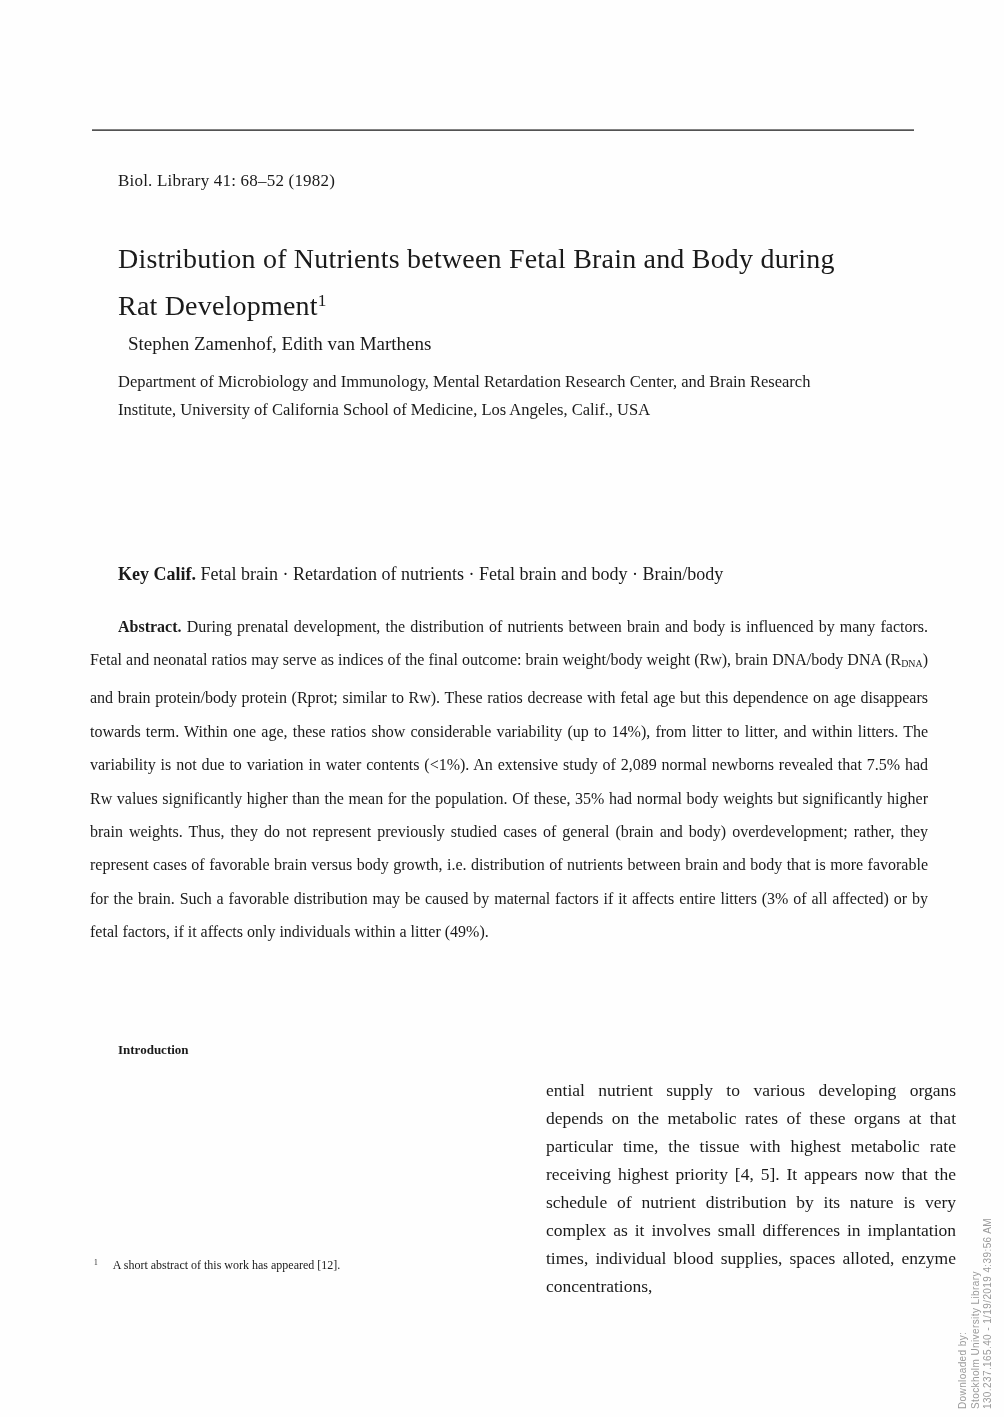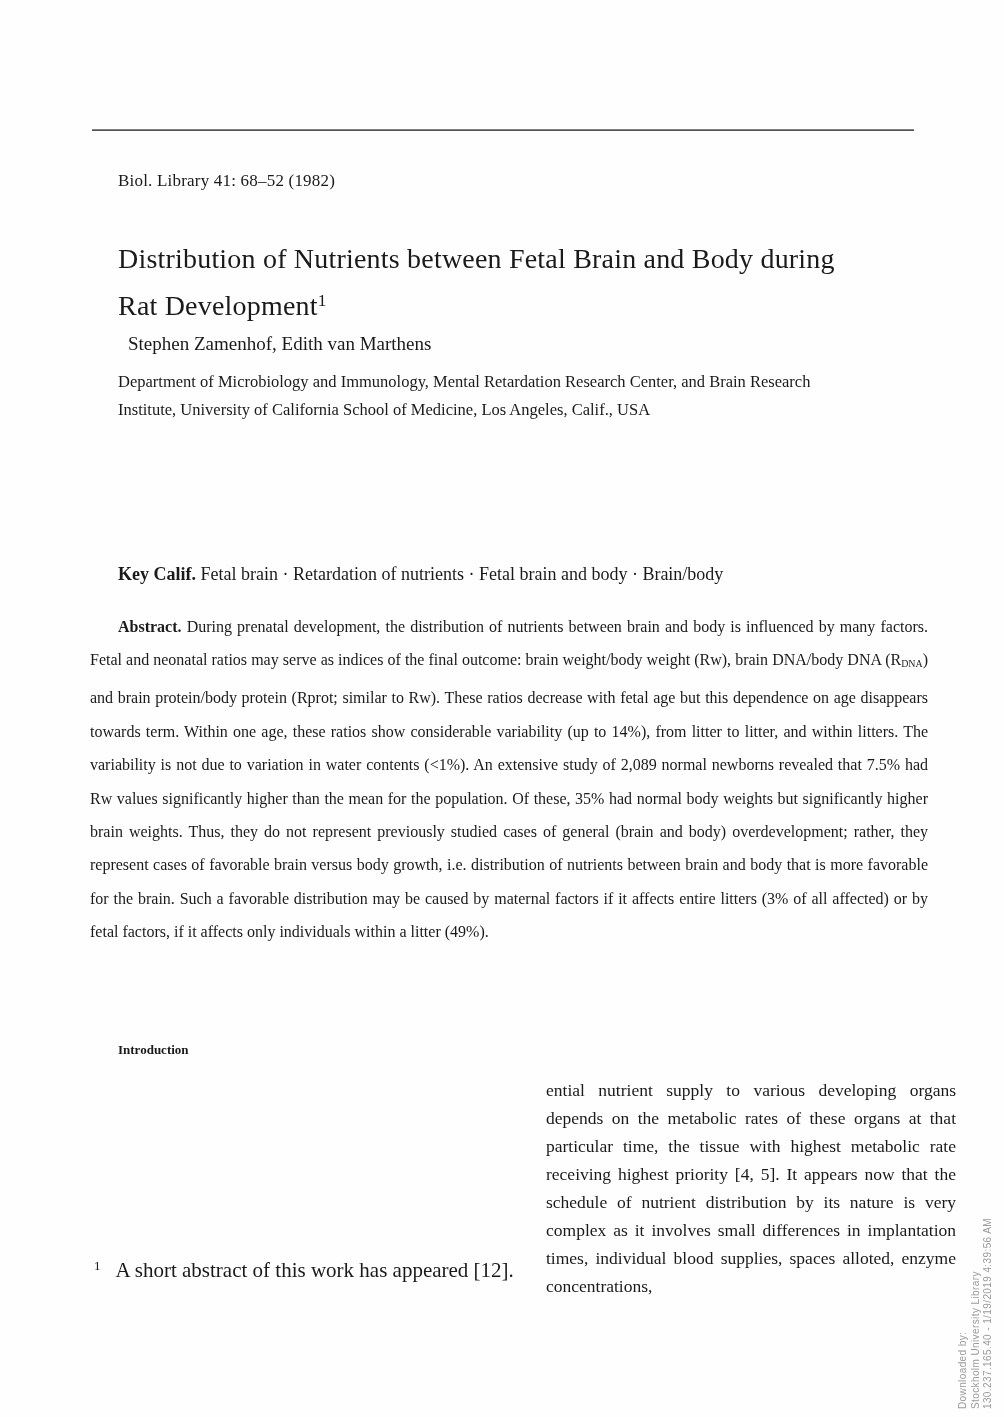--- a/index.html
+++ b/index.html
@@ -85,21 +85,21 @@
   .col-right {
     position: absolute;
     left: 518px; top: 1076px;
     width: 410px;
     margin-left: 28px;
   }
   .footnote {
     position: absolute;
     left: 94px; top: 1258px;
     width: 440px;
-    font-size: 21px;
+    font-size: 12px;
   }
   .fn-marker {
     font-size: 62%;
     vertical-align: 0.55em;
     margin-right: 15px;
   }
   .watermark {
     position: absolute;
     right: 10px; bottom: 8px;
     writing-mode: vertical-rl;

